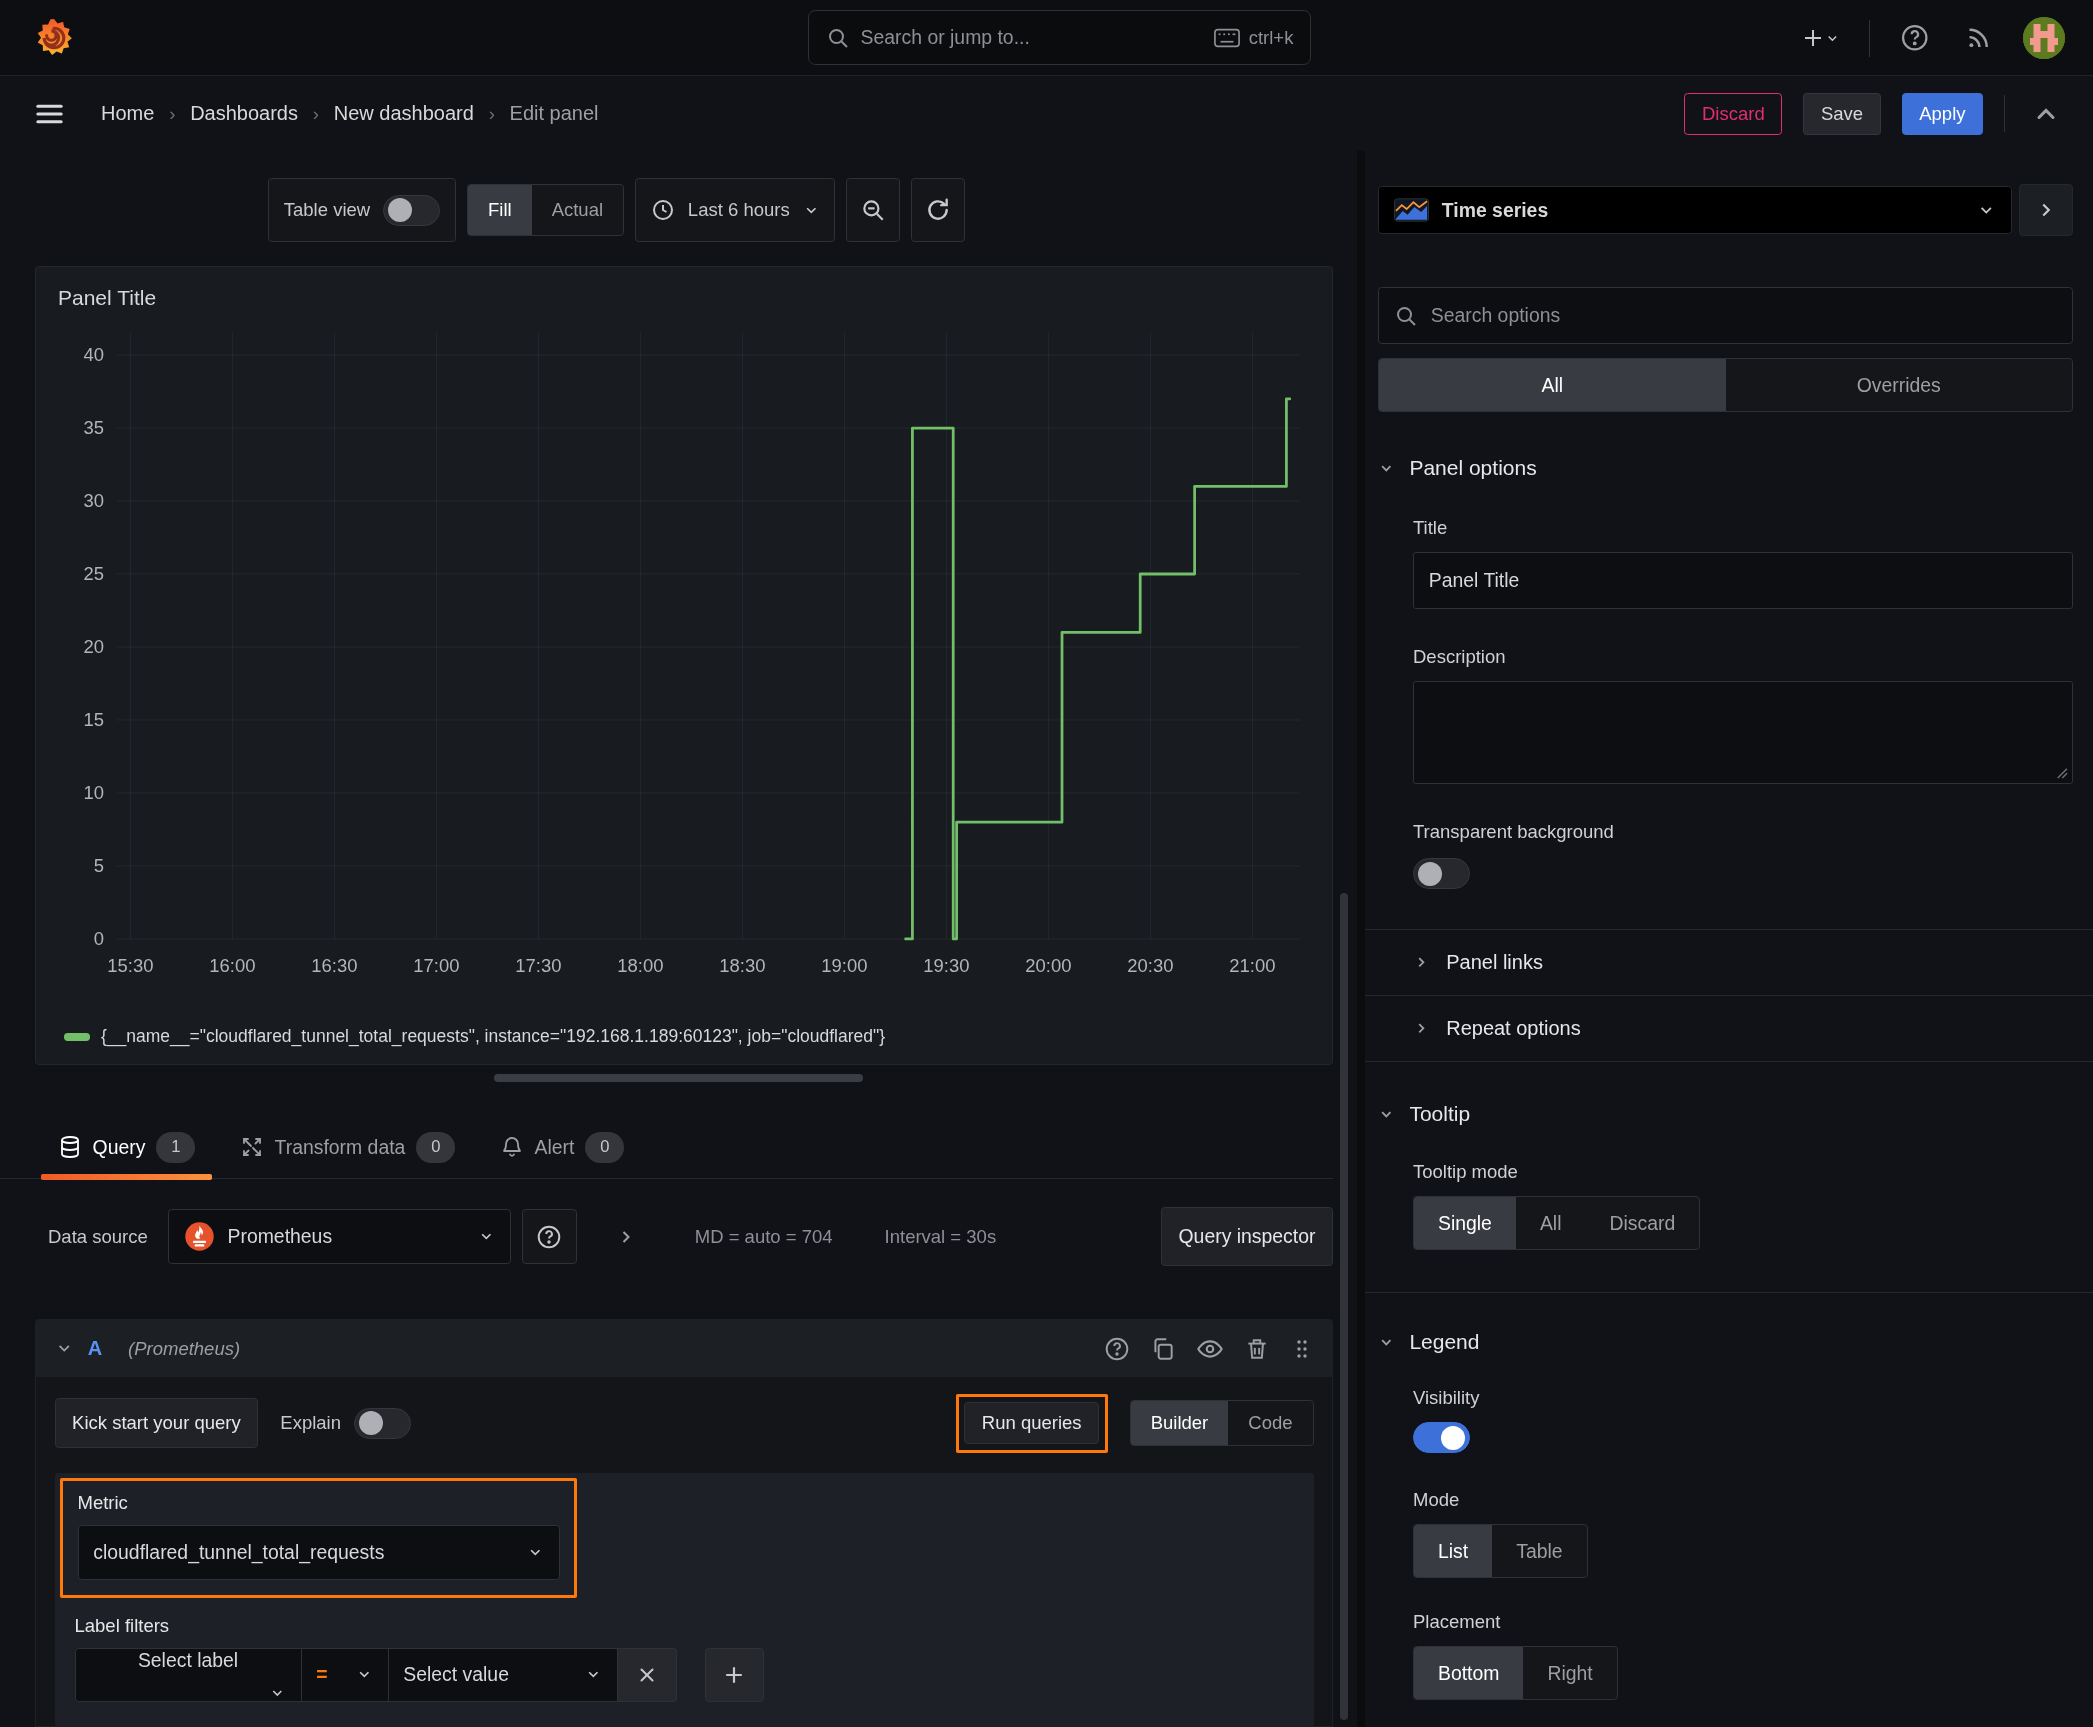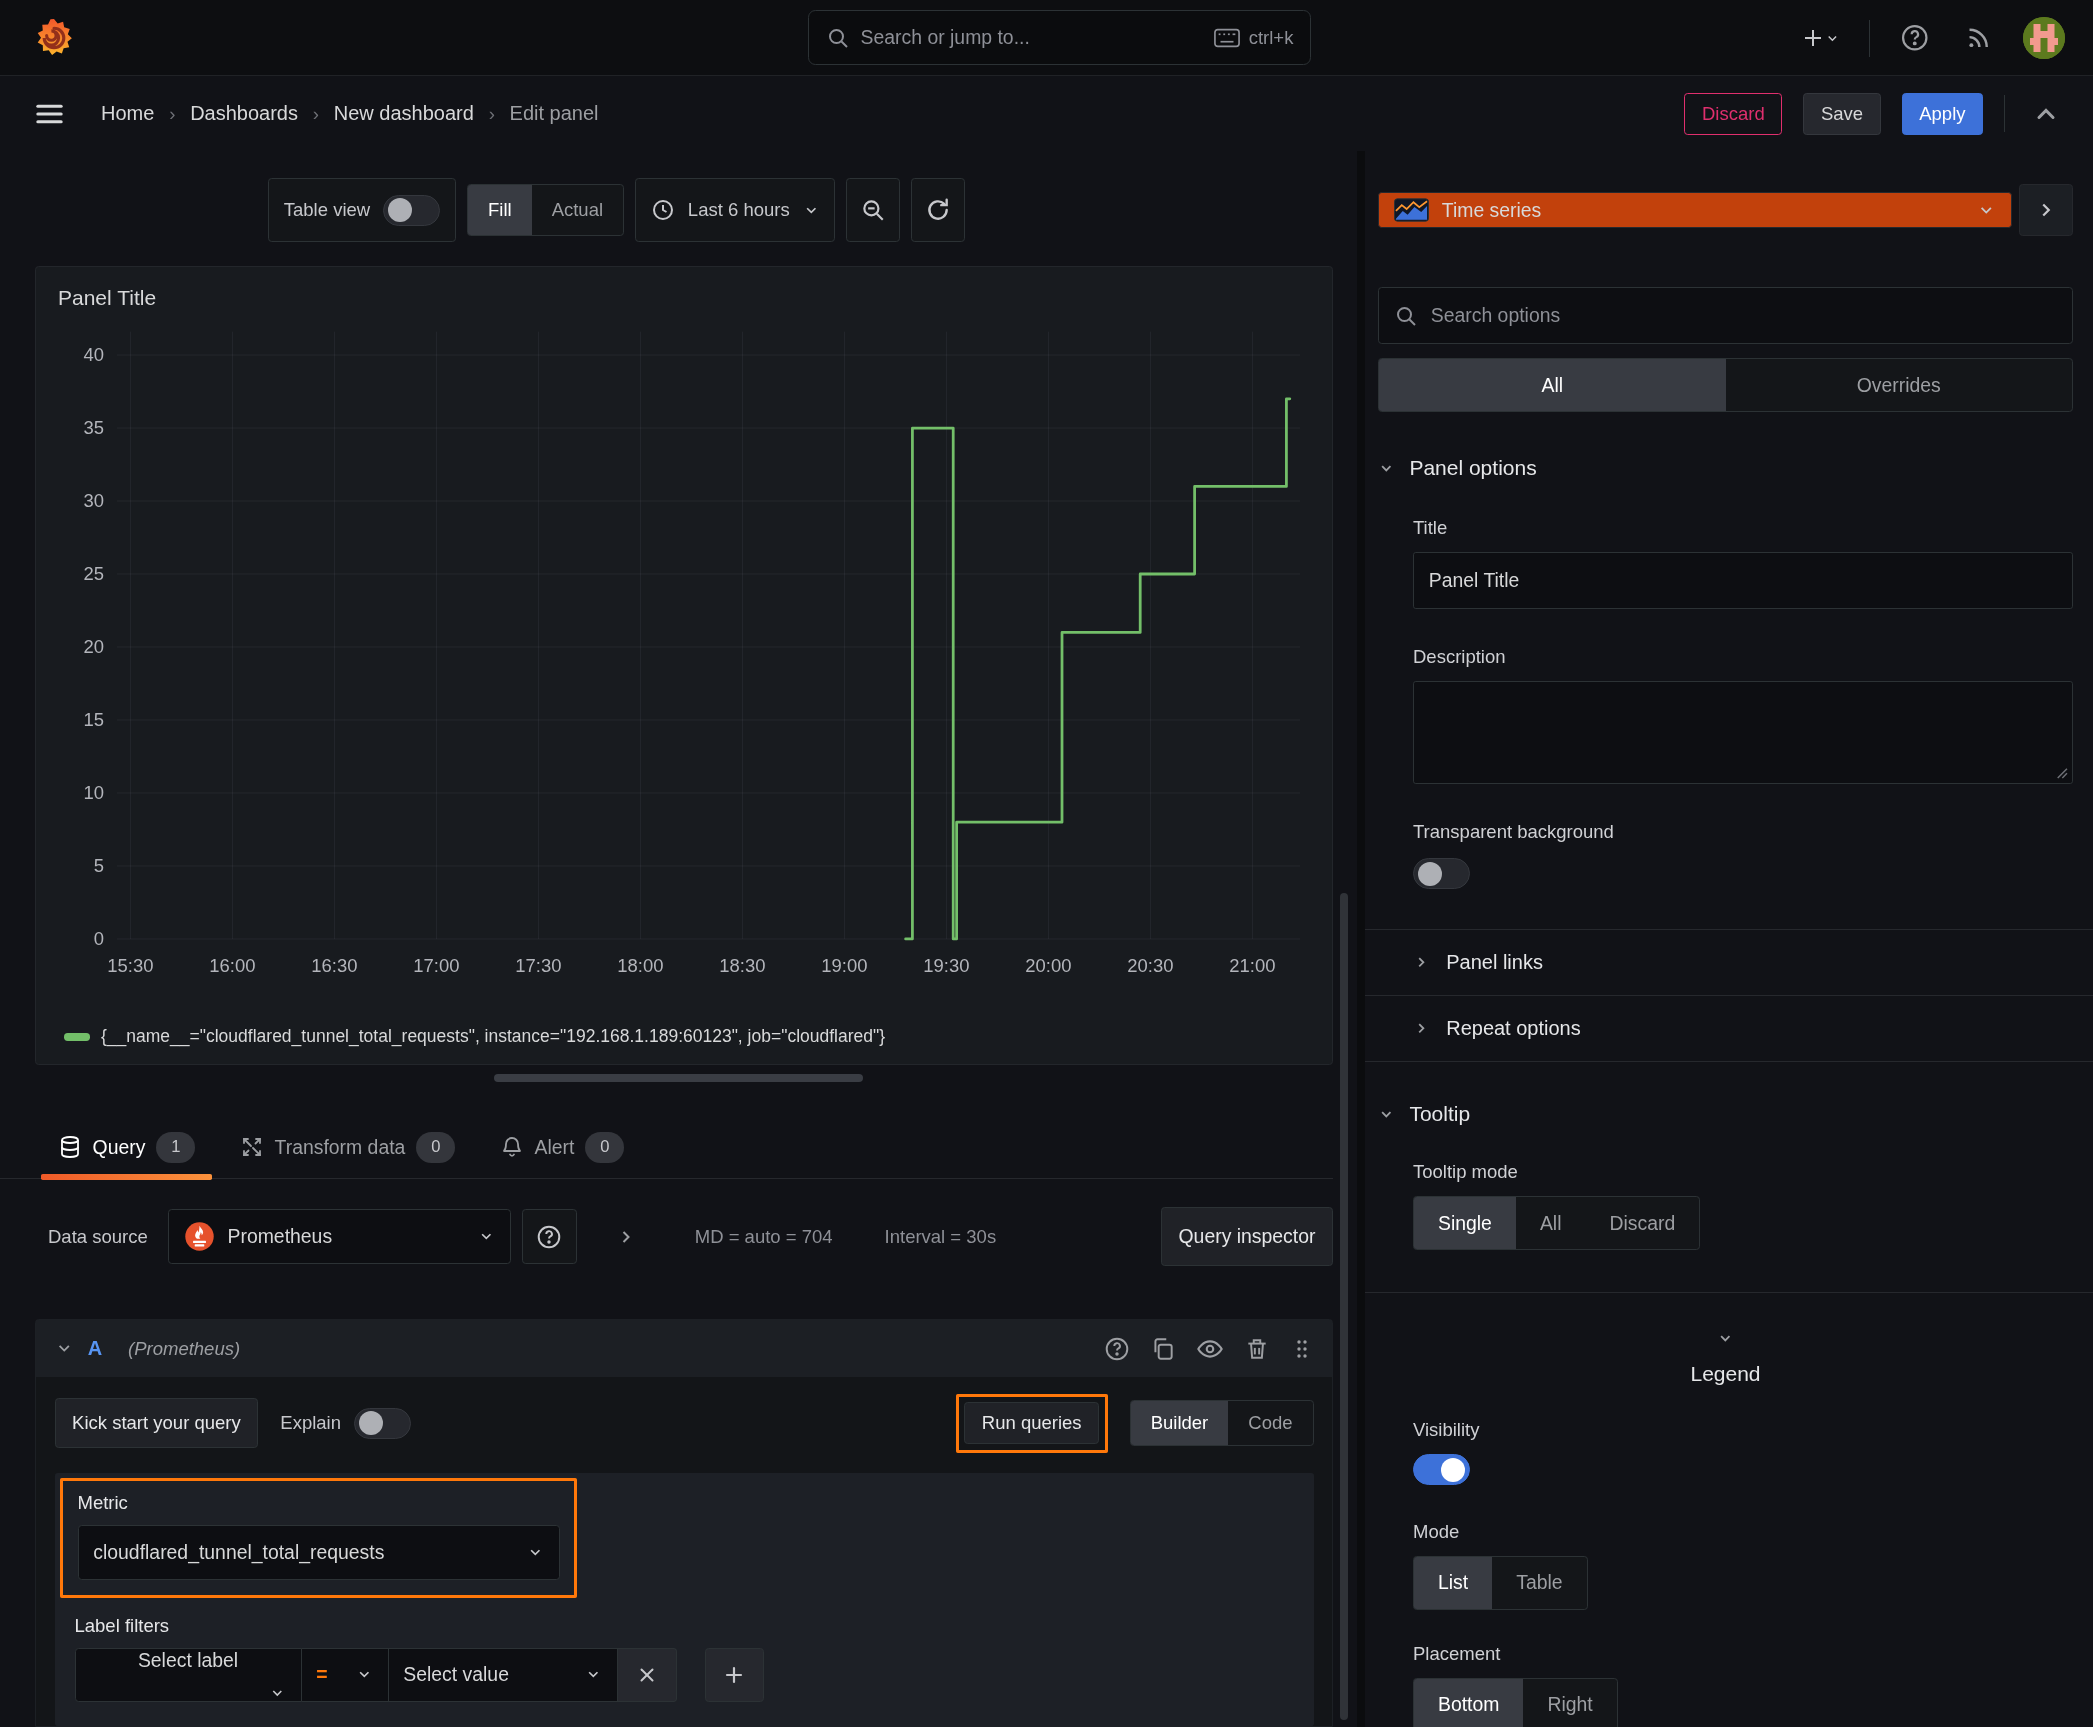--- a/index.html
+++ b/index.html
@@ -112,21 +112,21 @@
   .fsel { height:54px; border-radius:0; }
   .fsel.first { border-radius:3.7px 0 0 3.7px;flex-direction:column; }
   .op-orange { color:#ff780a; font-weight:bold; }
   .x-btn { width:59px; height:54px; background:#26282e; border:0.9px solid #2c3235; border-left:none;
            border-radius:0 3.7px 3.7px 0; display:flex; align-items:center; justify-content:center; color:#c7c8cc; cursor:pointer; }
   .plus-btn { width:59px; height:54px; background:#26282e; border:0.9px solid #2c3235; border-radius:3.7px;
               display:flex; align-items:center; justify-content:center; color:#c7c8cc; cursor:pointer; margin-left:28px; }
 
   
   .vizrow { margin-top:33px; display:flex; align-items:center; gap:7.4px; }
-  .viz-select { flex:1; height:36px; background:#c2410c; border:0.9px solid #26282d; }
+  .viz-select { flex:1; height:48px; background:#000000; border:0.9px solid #26282d;font-weight:bold; }
   .viz-next { width:54px; height:52px; background:#1c1f24; border:0.9px solid #26282d; }
   .sb-search { margin-top:51px; height:57px; background:#0d0e12; border:0.9px solid #2c3235; border-radius:3.7px;
                display:flex; align-items:center; gap:13px; padding:0 14.8px; }
   .sb-search input { flex:1; background:transparent; border:none; outline:none; color:#d8d9da; font-size:19.4px; }
   .sb-search input::placeholder { color:#8e9097; }
   .sb-tabs { margin-top:14px; height:54px; display:flex; background:#141619; border:0.9px solid #2c3235; border-radius:3.7px; overflow:hidden; }
   .sb-tabs .opt { flex:1; display:flex; align-items:center; justify-content:center; font-size:19.4px; color:#9d9fa3; cursor:pointer; }
   .sb-tabs .opt.sel { background:#383b42; color:#ffffff; }
   .sect-head { display:flex; align-items:center; gap:14.8px; font-size:21px; color:#e6e7e9; cursor:pointer; }
   .sect-head .chev { color:#9d9fa3; }
@@ -598,21 +598,21 @@
       <div class="sb-label" style="margin-top:35px;">Tooltip mode</div>
       <div class="sb-seg" style="margin-top:13px;">
         <span class="opt sel">Single</span>
         <span class="opt">All</span>
         <span class="opt">Discard</span>
       </div>
     </div>
 
     <div class="divider" style="margin-top:42px;"></div>
 
-    <div class="sect-head" style="margin-top:37px;flex-direction:column;">
+    <div class="sect-head" style="margin-top:37px;">
       <svg class="icon chev" width="16.6" height="16.6" viewBox="0 0 24 24" fill="none" stroke="#9d9fa3" stroke-width="2.6">
           <polyline points="6 9 12 15 18 9"></polyline>
         </svg>
       <span>Legend</span>
     </div>
     <div style="padding-left:35px;">
       <div class="sb-label" style="margin-top:33px;">Visibility</div>
       <span class="tgl on" style="display:inline-block;margin-top:13px;"><span class="knob"></span></span>
       <div class="sb-label" style="margin-top:33px;">Mode</div>
       <div class="sb-seg" style="margin-top:13px;">

